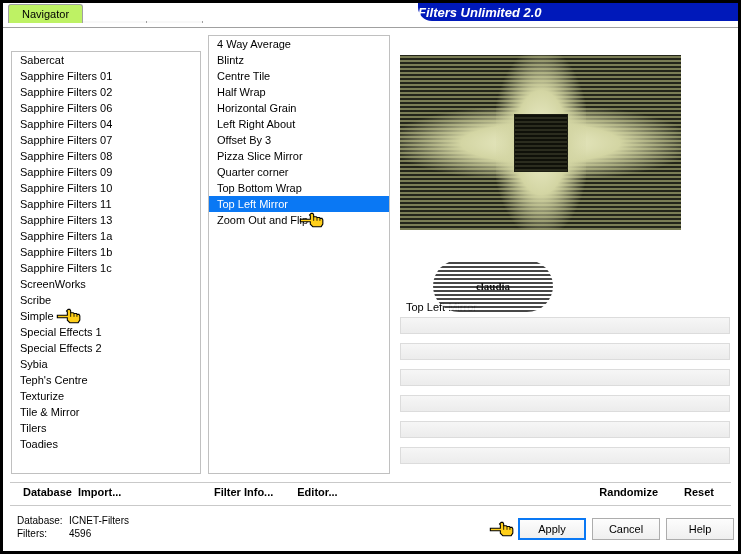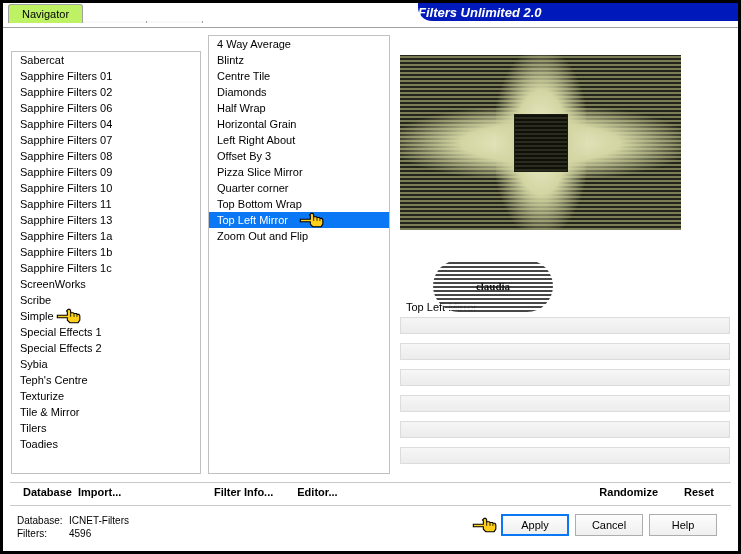--- a/index.html
+++ b/index.html
@@ -74,21 +74,21 @@
   
   .btnbar { display:flex; gap: 0; padding: 0 8px; }
   .btnbar .zone-left  { width: 197px; display:flex; gap: 2px; padding-left: 10px; }
   .btnbar .zone-mid   { width: 184px; display:flex; gap: 20px; padding-left: 4px; }
   .btnbar .zone-right { flex:1; display:flex; gap: 22px; justify-content:flex-end; padding-right: 14px; }
   .flatbtn { background:none; border:none; font-size:11px; font-weight:bold; cursor:pointer; padding: 3px 2px; }
 
   .sep { border-top: 1px solid #c9c9c9; margin: 4px 7px 0 7px; }
 
   
-  .bottom { display:flex; padding: 8px 21px 8px 14px; align-items: flex-start; justify-content: space-between; }
+  .bottom { display:flex; padding: 8px 4px 8px 14px; align-items: flex-end; justify-content: space-between; }
   .info { font-size: 10px; line-height: 13px; }
   .info .lbl { display:inline-block; width: 52px; }
   .dlgbtns { display:flex; gap: 6px; position:relative; }
   .dlgbtn {
     min-width: 68px; height: 22px; font-size: 11px; border: 1px solid #adadad;
     background: linear-gradient(#fdfdfd,#efefef); cursor:pointer; padding: 0 10px;
   }
   .dlgbtn.primary { border: 2px solid #0a78f4; }
 
   
@@ -155,21 +155,20 @@
       </div>
     </div>
 
     <div class="col-middle">
       <div class="listbox">
         <div class="listbox-inner">
           <ul id="filt-ul">
               <li>4 Way Average</li>
               <li>Blintz</li>
               <li>Centre Tile</li>
-              <li>Diamonds</li>
               <li>Half Wrap</li>
               <li>Horizontal Grain</li>
               <li>Left Right About</li>
               <li>Offset By 3</li>
               <li>Pizza Slice Mirror</li>
               <li>Quarter corner</li>
               <li>Top Bottom Wrap</li>
               <li class="selected">Top Left Mirror</li>
               <li>Zoom Out and Flip</li>
             </ul>

